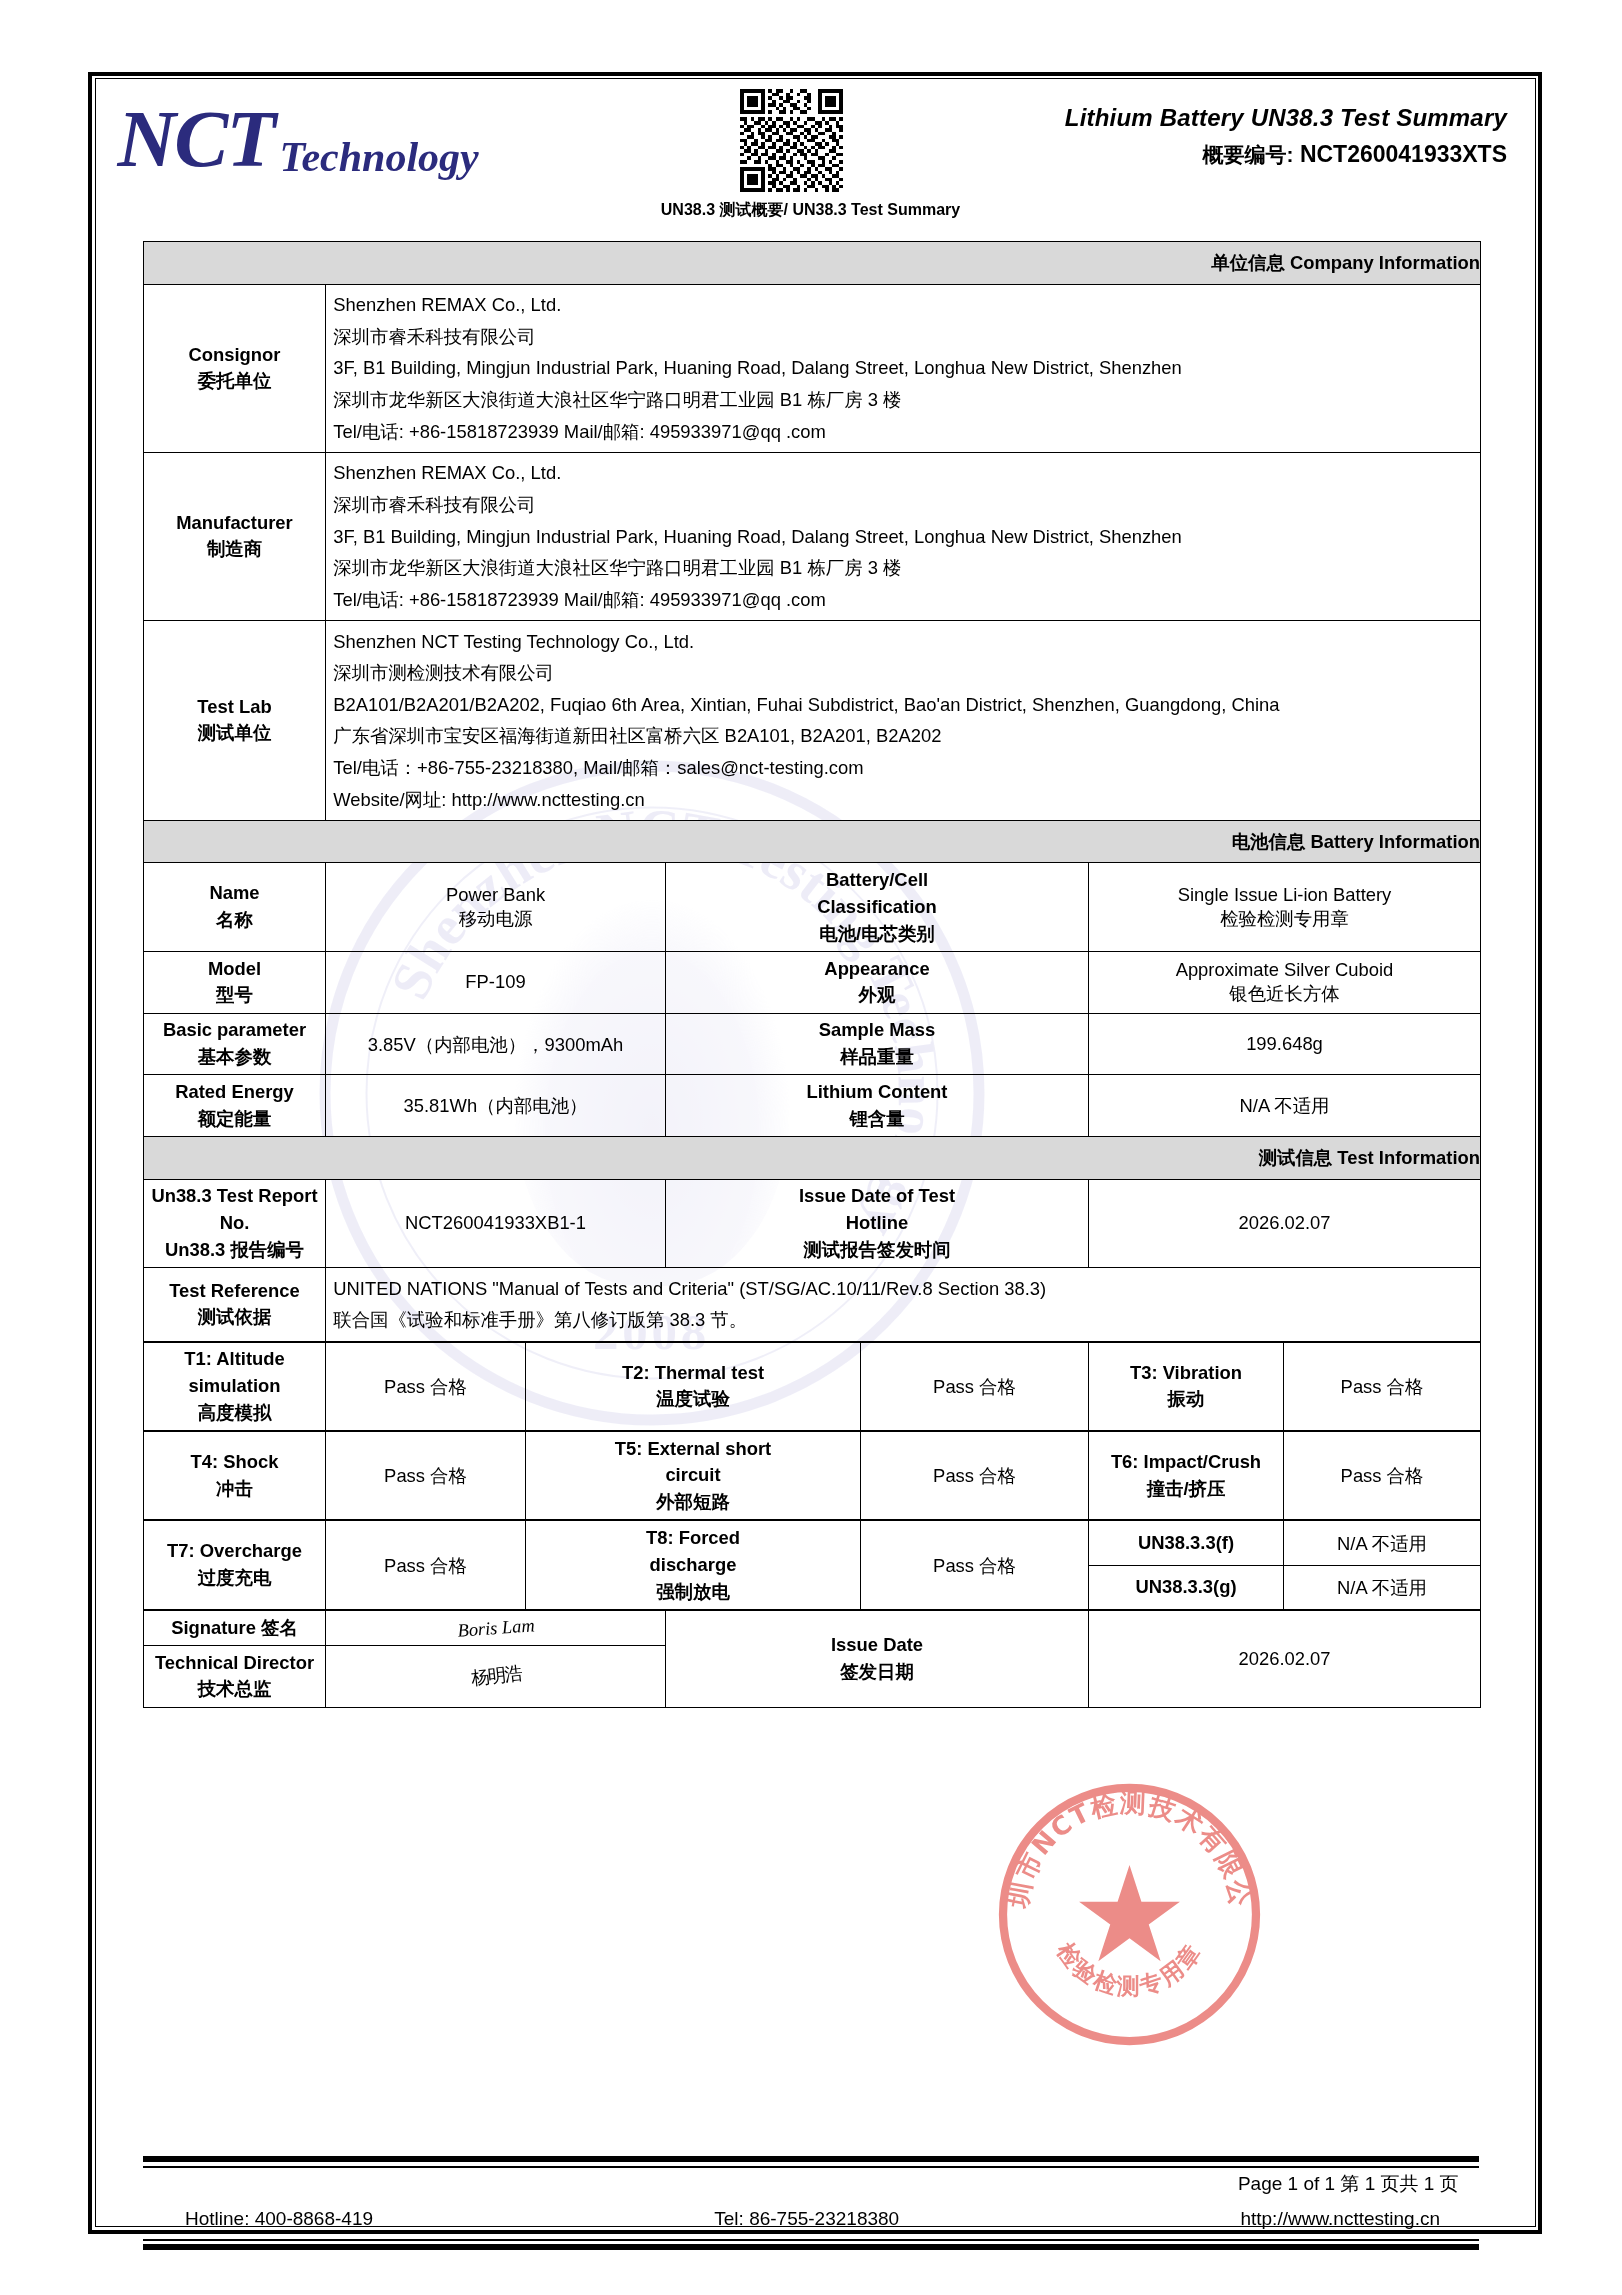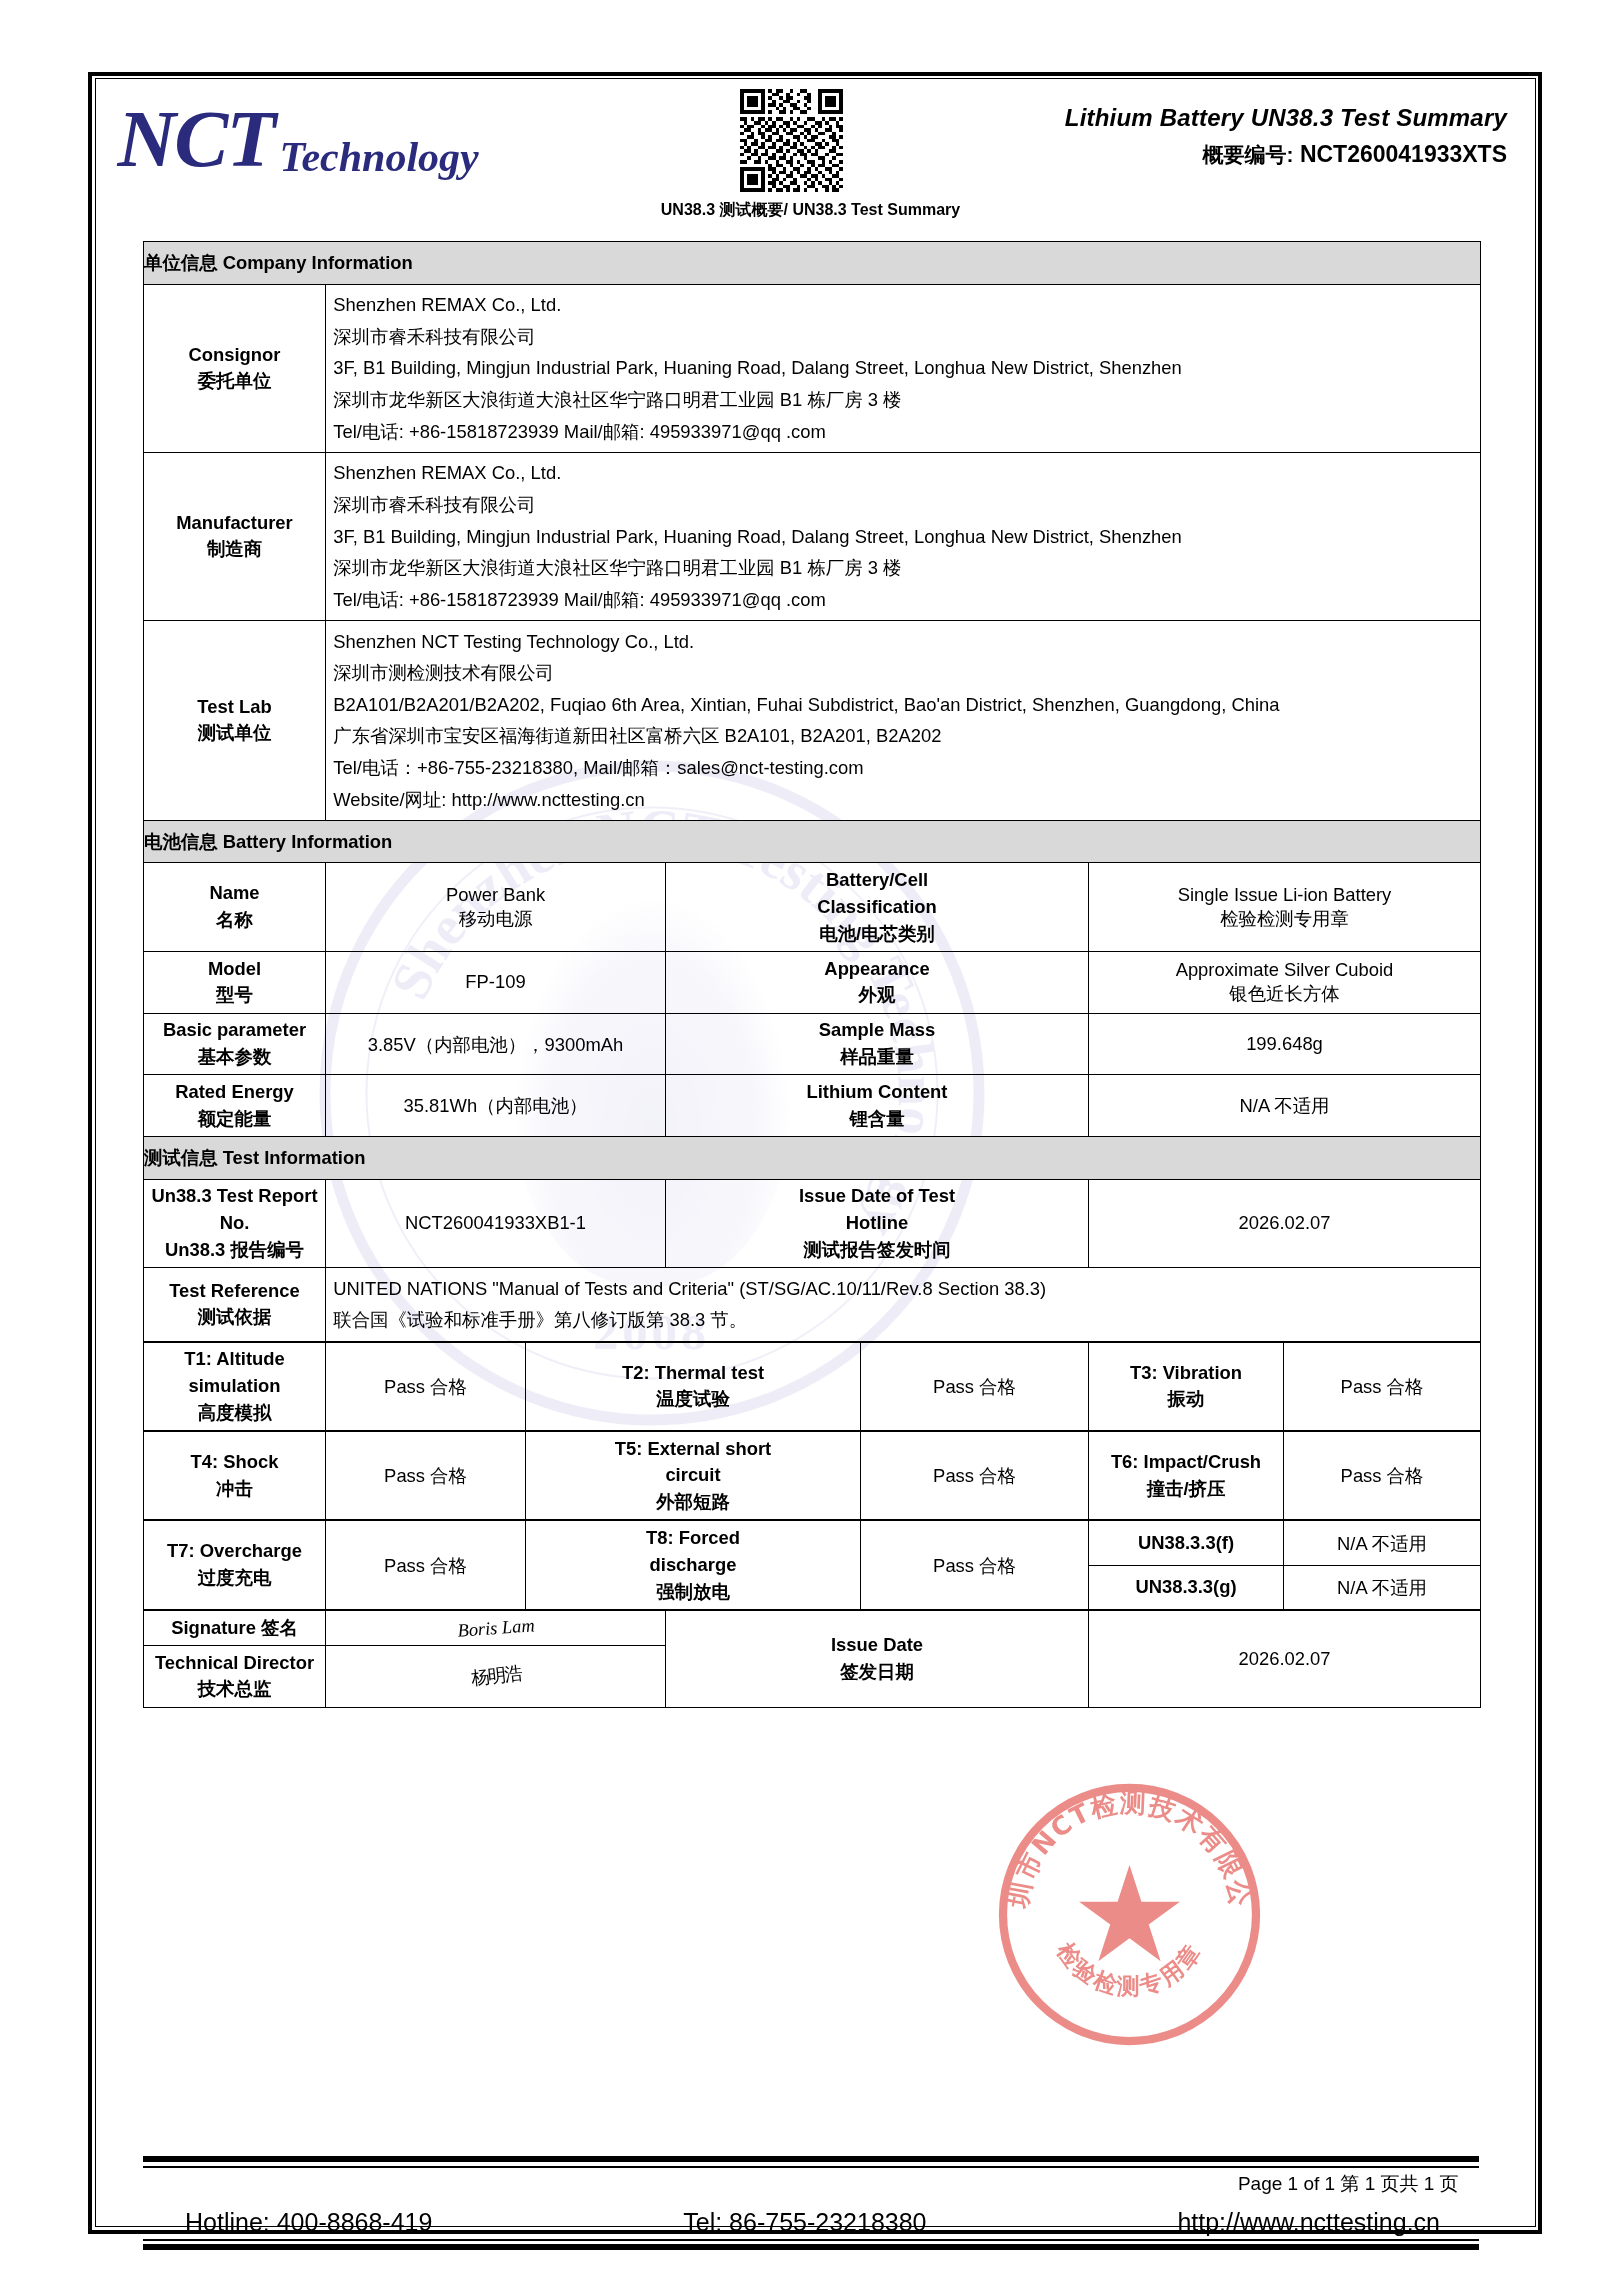--- a/index.html
+++ b/index.html
@@ -128,21 +128,21 @@
   table.main td{
     border:0.9px solid #000;
     padding:3.7px 7.3px;
     font-size:18.4px;
     color:#000;
     vertical-align:middle;
     background:transparent;
   }
   .band{
     background:#d9d9d9 !important;
-    text-align:left;
+    text-align:right;
     font-weight:bold;
     font-size:19px;
     padding:8.3px 0 !important;
   }
   .lbl{
     text-align:center;font-weight:bold;line-height:1.45;
   }
   .lbl .cn{display:block;font-weight:bold;}
   .val{line-height:1.62;font-size:18.4px;}
   .val div{margin:1.8px 0;}
@@ -189,21 +189,21 @@
     position:absolute;left:141px;top:2171px;width:1336px;
     z-index:4;
     font-size:19px;color:#000;
   }
   .footer .pagenum{
     text-align:right;padding-right:18.4px;font-size:19px;
   }
   .footer .contacts{
     display:flex;justify-content:space-between;
     padding:11px 37px 0 44px;
-    font-size:25px;
+    font-size:19px;
   }
 </style>
 </head>
 <body>
 
 <div class="page">
 
   <div class="watermark">
     <div class="wm-leaf"></div>
     <div class="wm-ring"></div>

